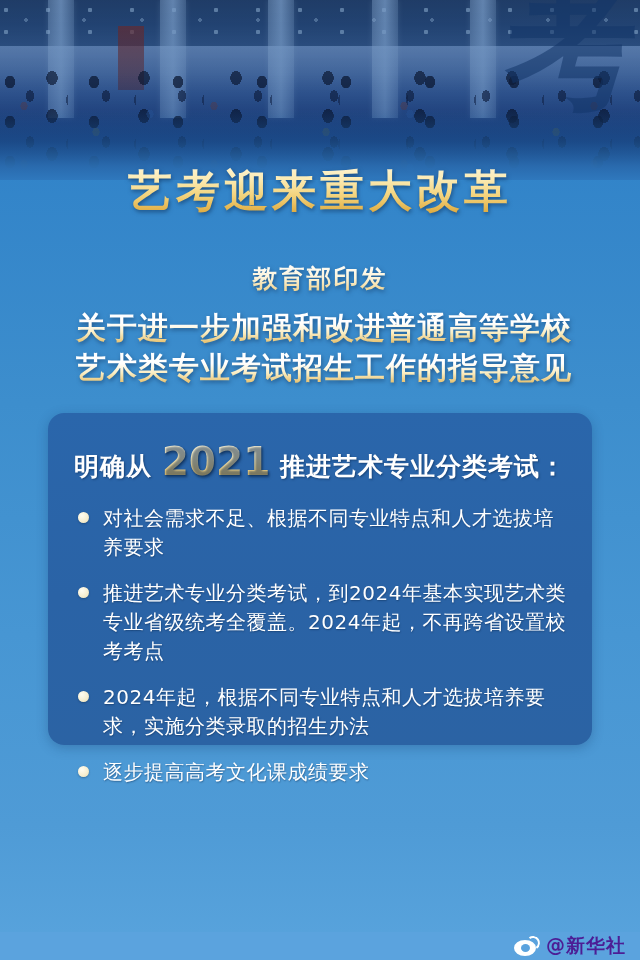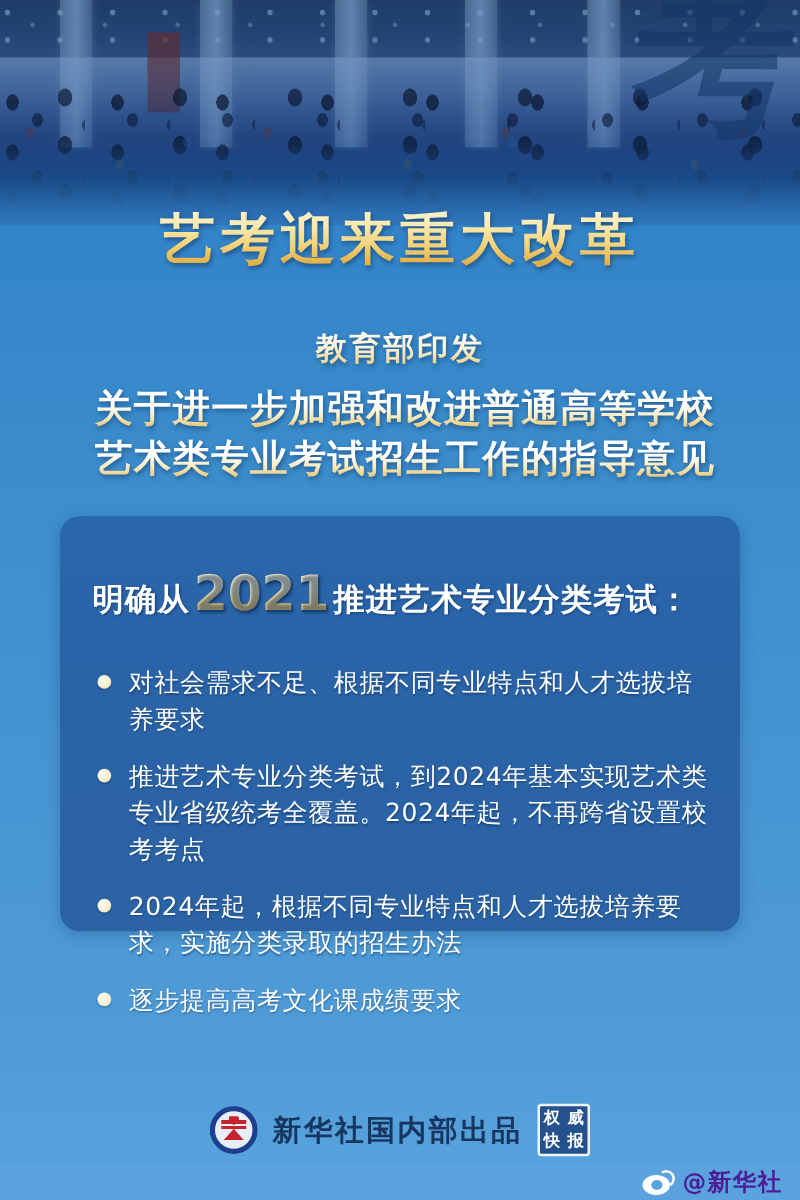--- a/index.html
+++ b/index.html
@@ -183,26 +183,26 @@
   .card-head {
     font-size: 25px;
     font-weight: 700;
     color: #ffffff;
     letter-spacing: 1px;
     white-space: nowrap;
     font-family: "DejaVu Sans", "Liberation Sans", sans-serif;
     text-shadow: 1px 1px 2px rgba(8,36,72,0.5);
     display: flex;
     align-items: baseline;
-    justify-content: flex-start;
+    justify-content: space-between;
   }
   .card-head .year {
     font-size: 39px;
     font-weight: 700;
-    margin: 18px 3px;
+    margin: 4px 3px;
     letter-spacing: 0px;
     background: linear-gradient(180deg, #fffbe9 0%, #fbedbe 40%, #f0cf7c 75%, #dfae46 100%);
     -webkit-background-clip: text;
     background-clip: text;
     color: transparent;
     -webkit-text-fill-color: transparent;
     filter: drop-shadow(1px 2px 1px rgba(8,36,72,0.45));
   }
   .bullets {
     margin-top: 16px;
@@ -402,33 +402,20 @@
         <div class="dot"></div>
         <div class="btext">2024年起，根据不同专业特点和人才选拔培养要求，实施分类录取的招生办法</div>
       </div>
       <div class="bullet">
         <div class="dot"></div>
         <div class="btext">逐步提高高考文化课成绩要求</div>
       </div>
     </div>
   </div>
 
-  <div class="footer">
-    <div class="xinhua-logo">
-      <div class="ring"></div>
-      <div class="emblem"></div>
-    </div>
-    <div class="footer-text">新华社国内部出品</div>
-    <div class="seal">
-      <span>权</span>
-      <span>威</span>
-      <span>快</span>
-      <span>报</span>
-    </div>
-  </div>
 
   <div class="bottom-bar">
     <div class="weibo-icon">
       <div class="eye"></div>
       <div class="pupil"></div>
       <div class="arc"></div>
     </div>
     <div class="weibo-handle">@新华社</div>
   </div>
 

